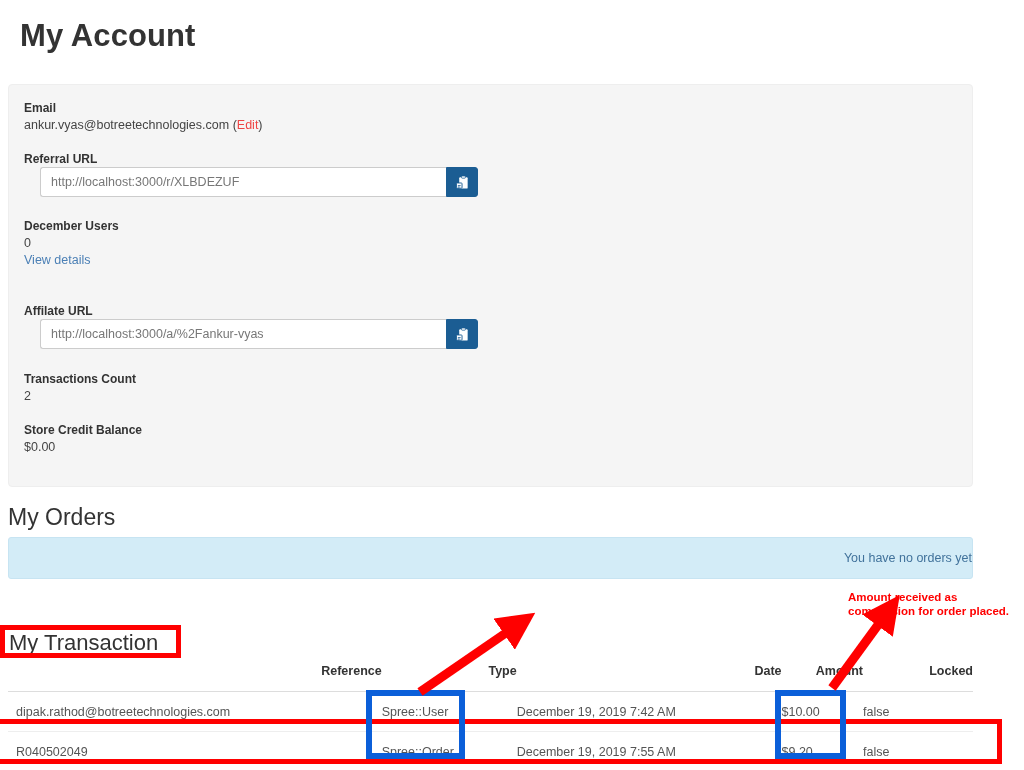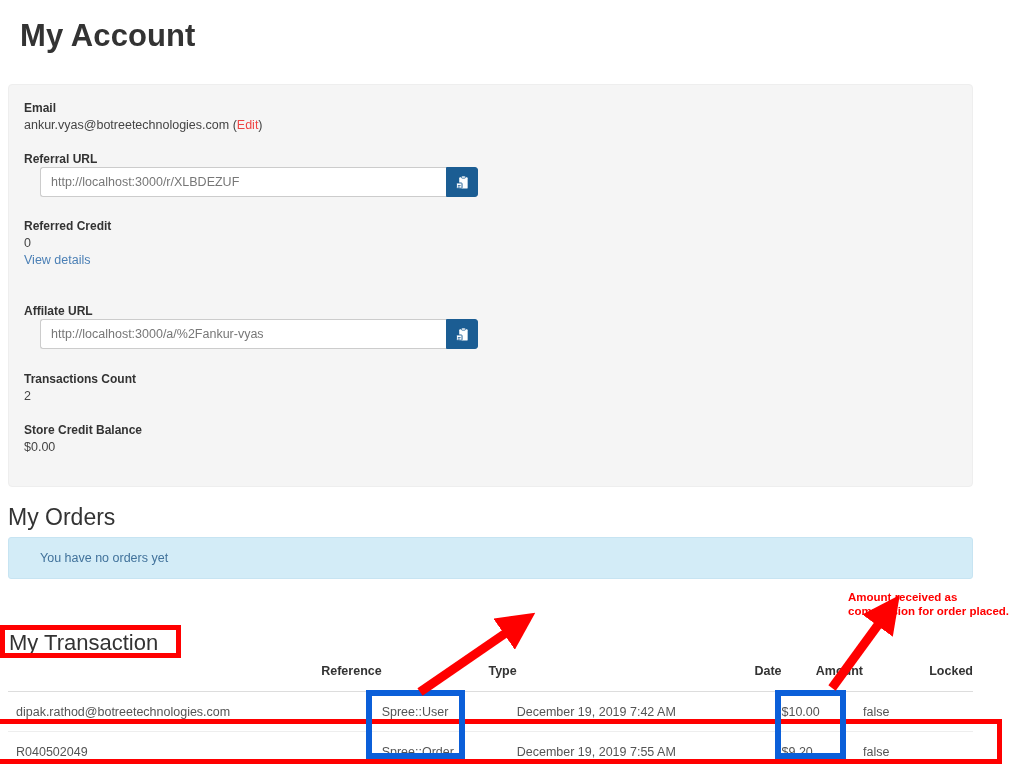--- a/index.html
+++ b/index.html
@@ -141,20 +141,21 @@
     height: 42px;
     box-sizing: border-box;
     background: #d3ecf7;
     border: 1px solid #c7e4f2;
     border-radius: 3px;
     display: flex;
     align-items: center;
     padding-left: 31px;
     font-size: 12.5px;
     color: #41729b;
+    justify-content: flex-end;
   }
 
   
   .tx-table {
     position: absolute;
     left: 8px;
     top: 664px;
     width: 965px;
     border-collapse: collapse;
     font-size: 12.5px;
@@ -234,21 +235,21 @@
         <svg width="15" height="15" viewBox="0 0 16 16" aria-hidden="true">
           <rect x="4.5" y="2.5" width="9" height="12" rx="1" fill="#ffffff"></rect>
           <rect x="7" y="1" width="4" height="2.4" rx="0.6" fill="#ffffff" stroke="#1b5d93" stroke-width="0.8"></rect>
           <rect x="1.5" y="8.5" width="6" height="5.6" rx="0.8" fill="#ffffff" stroke="#1b5d93" stroke-width="1"></rect>
           <path d="M3 11.3 L6 11.3 M3 12.8 L5 12.8" stroke="#1b5d93" stroke-width="0.9"></path>
         </svg>
       </span>
     </button>
   </div>
 
-  <div class="field-label" id="lbl-referred">Referred Credit</div>
+  <div class="field-label" id="lbl-referred">December Users</div>
   <div class="field-value" id="val-referred">0</div>
   <a class="link" id="link-view-details" href="#">View details</a>
 
   <div class="field-label" id="lbl-affiliate">Affilate URL</div>
   <div class="input-group" id="group-affiliate">
     <input class="url-input" type="text" readonly="" value="http://localhost:3000/a/%2Fankur-vyas" style="">
     <button class="copy-btn">
       <span>
         <svg width="15" height="15" viewBox="0 0 16 16" aria-hidden="true">
           <rect x="4.5" y="2.5" width="9" height="12" rx="1" fill="#ffffff"></rect>

